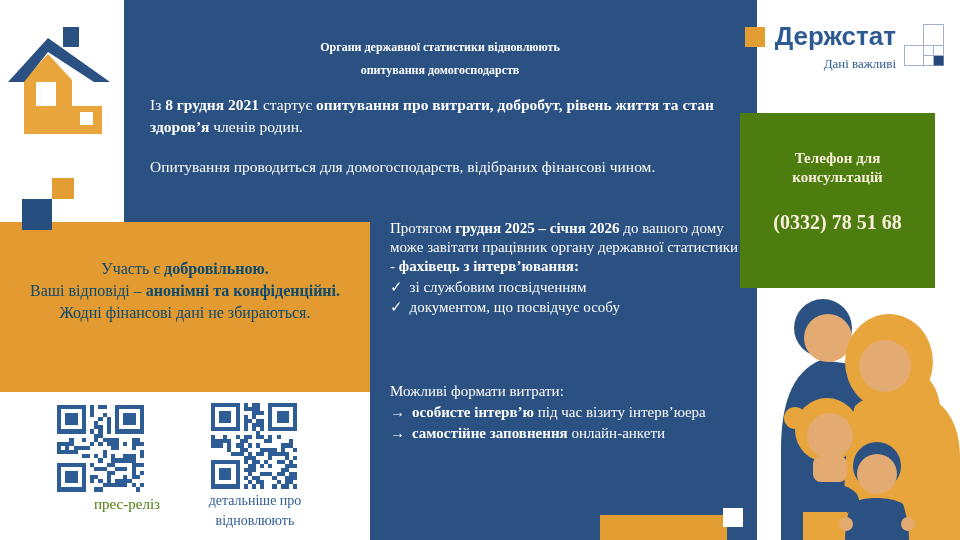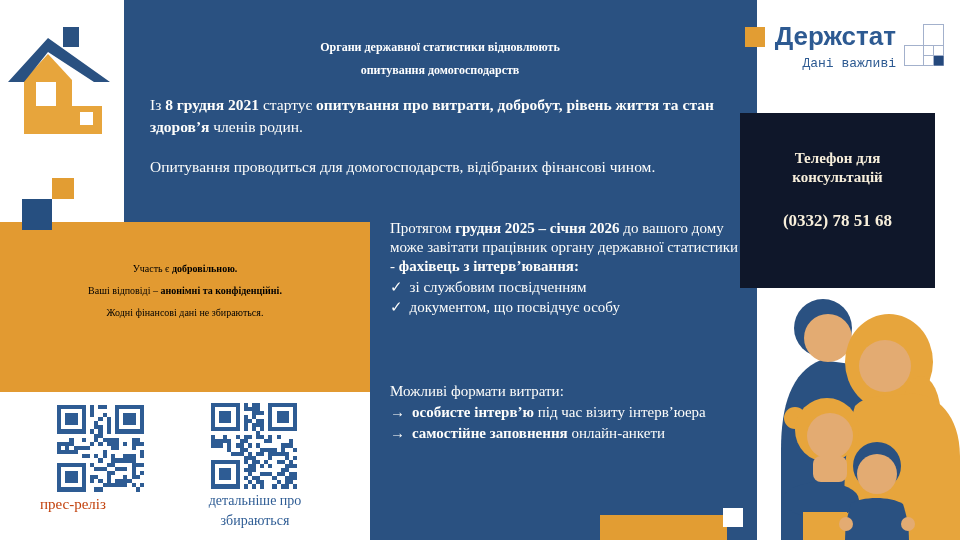--- a/index.html
+++ b/index.html
@@ -14,56 +14,56 @@
 
   
   .bottom-orange-rect{left:600px;top:515px;width:127px;height:25px;background:#e29d33;}
   .bottom-white-square{left:723px;top:508px;width:20px;height:19px;background:#ffffff;}
 
   
   .deco-orange{left:52px;top:178px;width:22px;height:21px;background:#e29d33;}
   .deco-navy{left:22px;top:199px;width:30px;height:31px;background:#264f80;}
 
   
-  .privacy-box{left:0;top:222px;width:370px;height:170px;background:#e29a31;color:#000000;
-               text-align:center;font-size:10px;line-height:22px;}
+  .privacy-box{left:0;top:222px;width:370px;height:170px;background:#e29a31;color:#0c4a6e;
+               text-align:center;font-size:16px;line-height:22px;}
   .privacy-inner{padding:36px 4px 0 4px;}
 
   
   .title{left:170px;top:36px;width:540px;text-align:center;color:#ffffff;font-weight:bold;
          font-size:12px;line-height:23px;}
   .p1{left:150px;top:94px;width:588px;color:#fdfdfb;font-size:15.5px;line-height:21.5px;}
   .p2{left:150px;top:156px;width:570px;color:#fdfdfb;font-size:15.5px;line-height:21.5px;}
   .visit{left:390px;top:219px;width:354px;color:#fdfdfb;font-size:15px;line-height:19px;}
   .visit .lead{margin-bottom:2px;}
   .chk{margin-top:1px;}
   .mark{margin-right:7px;}
   .formats{left:390px;top:381px;width:354px;color:#fdfdfb;font-size:15px;line-height:21px;}
 
   
   .logo-square{left:745px;top:27px;width:20px;height:20px;background:#e29d33;}
   .logo-name{left:760px;top:20px;width:136px;text-align:right;color:#2d5a92;
              font-family:"Liberation Sans","DejaVu Sans",sans-serif;font-weight:bold;font-size:26px;line-height:32px;}
   .logo-tagline{left:760px;top:56px;width:136px;text-align:right;color:#2d5a92;
-             font-family:Liberation Mono, monospace;font-size:13px;line-height:15px;}
+             font-family:Liberation Serif, serif;font-size:13px;line-height:15px;}
   .logo-glyph{left:901px;top:22px;}
 
   
-  .phone-box{left:740px;top:113px;width:195px;height:175px;background:#0f172a;color:#f8efdb;
+  .phone-box{left:740px;top:113px;width:195px;height:175px;background:#4d7c0f;color:#f8efdb;
              text-align:center;font-weight:bold;}
   .ph-l1{margin-top:36px;font-size:15px;line-height:19px;}
   .ph-l2{font-size:15px;line-height:19px;}
-  .ph-num{margin-top:24px;font-size:17px;}
+  .ph-num{margin-top:24px;font-size:20px;}
 
   
   .qr{background:#fff;}
   .qr-left{left:57px;top:404px;width:87px;height:88px;}
   .qr-right{left:211px;top:402px;width:86px;height:87px;}
   .qr svg{width:100%;height:100%;display:block;}
-  .qr-label-left{left:40px;top:496px;width:120px;text-align:left;color:#c2410c;font-size:15px;}
+  .qr-label-left{left:40px;top:496px;width:120px;text-align:right;color:#4d7c0f;font-size:15px;}
   .qr-label-right{left:193px;top:491px;width:124px;text-align:center;color:#2e5c94;font-size:14px;line-height:20px;}
 
   .house{left:8px;top:20px;}
   .family{left:757px;top:288px;}
 </style>
 </head>
 <body>
 
 <div class="stage">
 
@@ -169,16 +169,16 @@
   </div>
   <div class="abs qr-label-left">прес-реліз</div>
 
   <div class="abs qr qr-right">
     <svg viewBox="0 0 21 21" shape-rendering="crispEdges">
         <path d="M0 0h1v1h-1zM1 0h1v1h-1zM2 0h1v1h-1zM3 0h1v1h-1zM4 0h1v1h-1zM5 0h1v1h-1zM6 0h1v1h-1zM8 0h1v1h-1zM10 0h1v1h-1zM11 0h1v1h-1zM14 0h1v1h-1zM15 0h1v1h-1zM16 0h1v1h-1zM17 0h1v1h-1zM18 0h1v1h-1zM19 0h1v1h-1zM20 0h1v1h-1zM0 1h1v1h-1zM6 1h1v1h-1zM8 1h1v1h-1zM9 1h1v1h-1zM10 1h1v1h-1zM11 1h1v1h-1zM14 1h1v1h-1zM20 1h1v1h-1zM0 2h1v1h-1zM2 2h1v1h-1zM3 2h1v1h-1zM4 2h1v1h-1zM6 2h1v1h-1zM10 2h1v1h-1zM11 2h1v1h-1zM12 2h1v1h-1zM14 2h1v1h-1zM16 2h1v1h-1zM17 2h1v1h-1zM18 2h1v1h-1zM20 2h1v1h-1zM0 3h1v1h-1zM2 3h1v1h-1zM3 3h1v1h-1zM4 3h1v1h-1zM6 3h1v1h-1zM8 3h1v1h-1zM10 3h1v1h-1zM14 3h1v1h-1zM16 3h1v1h-1zM17 3h1v1h-1zM18 3h1v1h-1zM20 3h1v1h-1zM0 4h1v1h-1zM2 4h1v1h-1zM3 4h1v1h-1zM4 4h1v1h-1zM6 4h1v1h-1zM8 4h1v1h-1zM9 4h1v1h-1zM11 4h1v1h-1zM12 4h1v1h-1zM14 4h1v1h-1zM16 4h1v1h-1zM17 4h1v1h-1zM18 4h1v1h-1zM20 4h1v1h-1zM0 5h1v1h-1zM6 5h1v1h-1zM8 5h1v1h-1zM10 5h1v1h-1zM11 5h1v1h-1zM12 5h1v1h-1zM14 5h1v1h-1zM20 5h1v1h-1zM0 6h1v1h-1zM1 6h1v1h-1zM2 6h1v1h-1zM3 6h1v1h-1zM4 6h1v1h-1zM5 6h1v1h-1zM6 6h1v1h-1zM8 6h1v1h-1zM10 6h1v1h-1zM12 6h1v1h-1zM14 6h1v1h-1zM15 6h1v1h-1zM16 6h1v1h-1zM17 6h1v1h-1zM18 6h1v1h-1zM19 6h1v1h-1zM20 6h1v1h-1zM11 7h1v1h-1zM0 8h1v1h-1zM3 8h1v1h-1zM6 8h1v1h-1zM8 8h1v1h-1zM9 8h1v1h-1zM11 8h1v1h-1zM12 8h1v1h-1zM14 8h1v1h-1zM16 8h1v1h-1zM0 9h1v1h-1zM1 9h1v1h-1zM2 9h1v1h-1zM3 9h1v1h-1zM4 9h1v1h-1zM7 9h1v1h-1zM8 9h1v1h-1zM13 9h1v1h-1zM14 9h1v1h-1zM19 9h1v1h-1zM0 10h1v1h-1zM1 10h1v1h-1zM2 10h1v1h-1zM4 10h1v1h-1zM6 10h1v1h-1zM7 10h1v1h-1zM9 10h1v1h-1zM11 10h1v1h-1zM17 10h1v1h-1zM18 10h1v1h-1zM19 10h1v1h-1zM4 11h1v1h-1zM7 11h1v1h-1zM8 11h1v1h-1zM12 11h1v1h-1zM13 11h1v1h-1zM14 11h1v1h-1zM15 11h1v1h-1zM17 11h1v1h-1zM20 11h1v1h-1zM5 12h1v1h-1zM6 12h1v1h-1zM7 12h1v1h-1zM9 12h1v1h-1zM11 12h1v1h-1zM12 12h1v1h-1zM14 12h1v1h-1zM15 12h1v1h-1zM16 12h1v1h-1zM17 12h1v1h-1zM18 12h1v1h-1zM8 13h1v1h-1zM9 13h1v1h-1zM10 13h1v1h-1zM14 13h1v1h-1zM18 13h1v1h-1zM20 13h1v1h-1zM0 14h1v1h-1zM1 14h1v1h-1zM2 14h1v1h-1zM3 14h1v1h-1zM4 14h1v1h-1zM5 14h1v1h-1zM6 14h1v1h-1zM8 14h1v1h-1zM10 14h1v1h-1zM11 14h1v1h-1zM13 14h1v1h-1zM16 14h1v1h-1zM17 14h1v1h-1zM19 14h1v1h-1zM0 15h1v1h-1zM6 15h1v1h-1zM9 15h1v1h-1zM10 15h1v1h-1zM12 15h1v1h-1zM14 15h1v1h-1zM18 15h1v1h-1zM19 15h1v1h-1zM20 15h1v1h-1zM0 16h1v1h-1zM2 16h1v1h-1zM3 16h1v1h-1zM4 16h1v1h-1zM6 16h1v1h-1zM8 16h1v1h-1zM9 16h1v1h-1zM10 16h1v1h-1zM17 16h1v1h-1zM18 16h1v1h-1zM0 17h1v1h-1zM2 17h1v1h-1zM3 17h1v1h-1zM4 17h1v1h-1zM6 17h1v1h-1zM9 17h1v1h-1zM12 17h1v1h-1zM13 17h1v1h-1zM14 17h1v1h-1zM16 17h1v1h-1zM17 17h1v1h-1zM19 17h1v1h-1zM20 17h1v1h-1zM0 18h1v1h-1zM2 18h1v1h-1zM3 18h1v1h-1zM4 18h1v1h-1zM6 18h1v1h-1zM8 18h1v1h-1zM10 18h1v1h-1zM11 18h1v1h-1zM15 18h1v1h-1zM18 18h1v1h-1zM19 18h1v1h-1zM20 18h1v1h-1zM0 19h1v1h-1zM6 19h1v1h-1zM9 19h1v1h-1zM11 19h1v1h-1zM12 19h1v1h-1zM16 19h1v1h-1zM18 19h1v1h-1zM19 19h1v1h-1zM0 20h1v1h-1zM1 20h1v1h-1zM2 20h1v1h-1zM3 20h1v1h-1zM4 20h1v1h-1zM5 20h1v1h-1zM6 20h1v1h-1zM8 20h1v1h-1zM10 20h1v1h-1zM12 20h1v1h-1zM15 20h1v1h-1zM17 20h1v1h-1zM18 20h1v1h-1zM20 20h1v1h-1z" fill="#2e5c94"></path>
       </svg>
   </div>
   <div class="abs qr-label-right">
     <div>детальніше про</div>
-    <div>збираються</div>
+    <div>відновлюють</div>
   </div>
 
 </div>
 
 </body></html>

